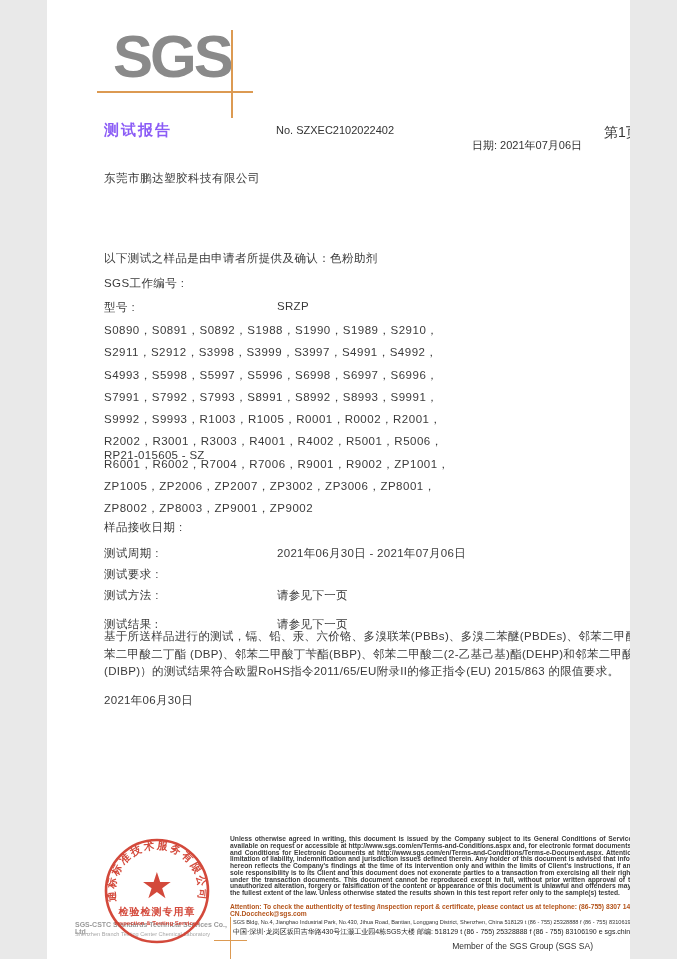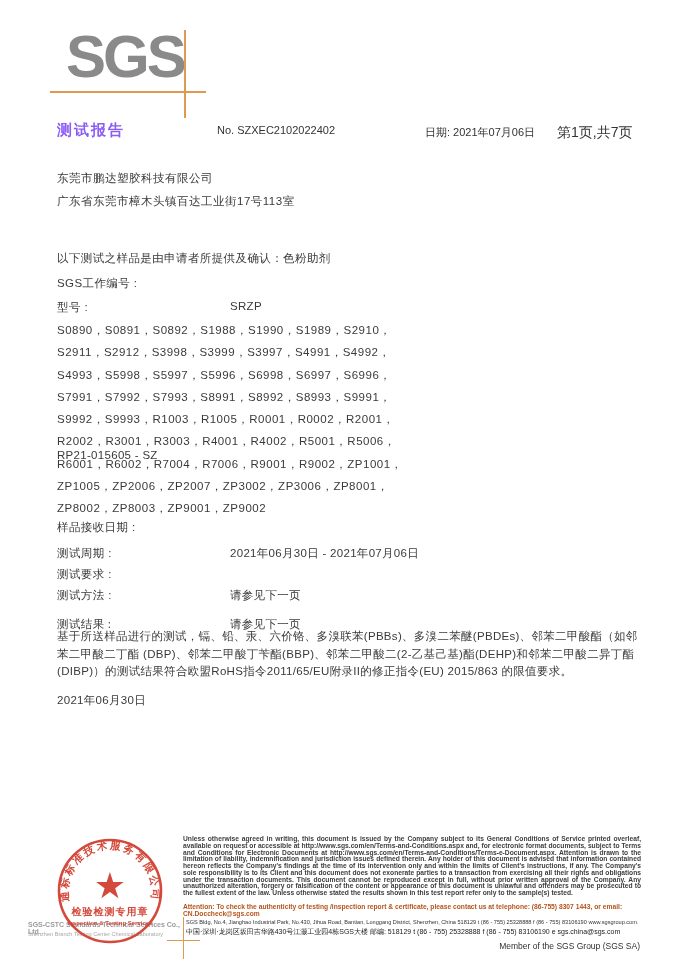--- a/index.html
+++ b/index.html
@@ -1,38 +1,38 @@
 <!DOCTYPE html>
 <html><head>
 <meta charset="utf-8">
 <style>
   * { margin:0; padding:0; box-sizing:border-box; }
   html,body { background:#e9e9e9; }
   body { font-family:"Liberation Sans","DejaVu Sans",sans-serif; }
   .page {
-    position:relative; width:677px; height:959px; margin:0 auto;
+    position:relative; width:583px; height:959px; margin:0 auto;
     background:#ffffff; overflow:hidden; color:#3a3a3a;
   }
   
   .logo-text {
     position:absolute; left:66px; top:26px;
     font-size:60px; font-weight:bold; letter-spacing:-3px;
     color:#8a8a8a; line-height:62px;
   }
   .mark { position:absolute; background:#dc9a52; }
   .mark-h-top { left:50px; top:91px; width:156px; height:2px; }
   .mark-v-top { left:184px; top:30px; width:2px; height:88px; }
   .mark-h-bot { left:167px; top:940px; width:33px; height:1px; }
   .mark-v-bot { left:183px; top:917px; width:1px; height:42px; }
 
   
   .title-row { position:absolute; left:57px; top:121px; width:583px; height:20px; }
   .doc-title { position:absolute; left:0; top:0; font-size:15px; font-weight:bold; letter-spacing:2px; color:#8b5cf6; }
-  .doc-no    { position:absolute; left:160px; top:3px; font-size:11px; color:#333; }
-  .doc-date  { position:absolute; left:368px; top:4px; font-size:11px; color:#333; }
+  .doc-no    { position:absolute; left:172px; top:3px; font-size:11px; color:#333; }
+  .doc-date  { position:absolute; left:368px; top:17px; font-size:11px; color:#333; }
   .doc-page  { position:absolute; left:500px; top:3px; font-size:14px; color:#333; }
 
   
   .company  { position:absolute; left:57px; top:171px; font-size:11.5px; letter-spacing:.5px; }
   .address  { position:absolute; left:57px; top:194px; font-size:11.5px; letter-spacing:.5px; }
 
   
   .intro { position:absolute; left:57px; top:251px; font-size:11.5px; letter-spacing:.4px; }
 
   
@@ -95,21 +95,20 @@
   <div class="mark mark-v-bot"></div>
 
   <div class="title-row">
     <span class="doc-title">测试报告</span>
     <span class="doc-no">No. SZXEC2102022402</span>
     <span class="doc-date">日期: 2021年07月06日</span>
     <span class="doc-page">第1页,共7页</span>
   </div>
 
   <div class="company">东莞市鹏达塑胶科技有限公司</div>
-  <div class="address">广东省东莞市樟木头镇百达工业街17号113室</div>
 
   <div class="intro">以下测试之样品是由申请者所提供及确认：色粉助剂</div>
 
   <div class="frow r-workno">
     <span class="lbl">SGS工作编号 :</span>
     <span class="val">RP21-015605 - SZ</span>
   </div>
 
   <div class="frow r-model">
     <span class="lbl">型号 :</span>

